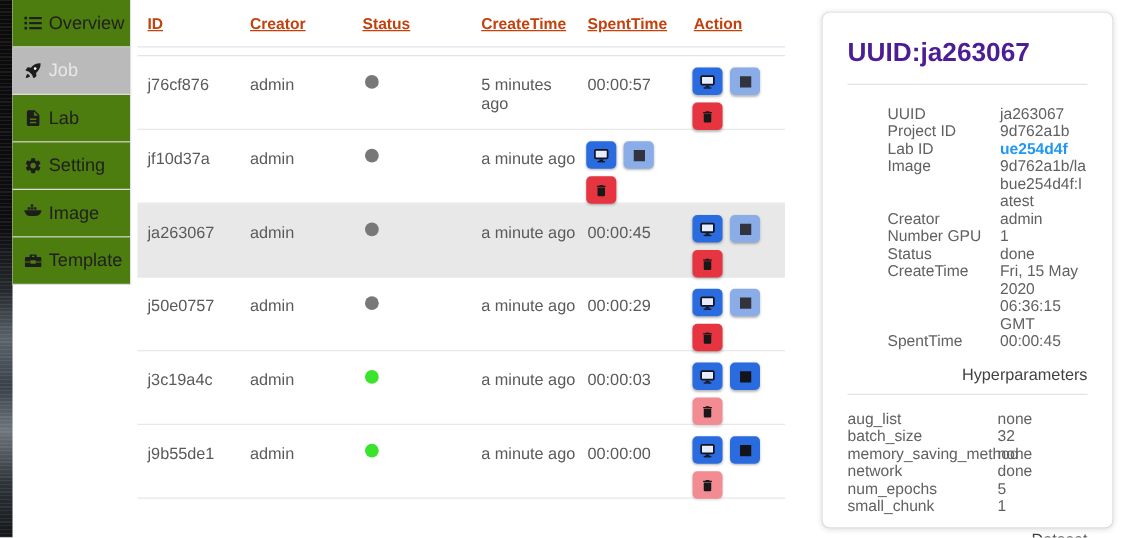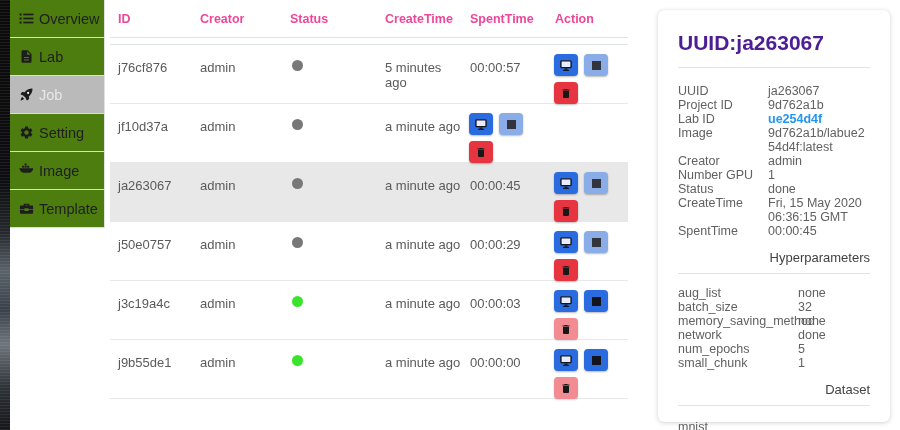--- a/index.html
+++ b/index.html
@@ -20,21 +20,21 @@
   .side-item { display:flex; align-items:center; gap:5px; height:38px; padding-left:9px;
     border-bottom:1px solid #dcdcdc; font-size:14.5px; color:#1f1f1f; cursor:pointer;
     background:#4d7c0f; white-space:nowrap; }
   .side-item .icn { width:15px; height:15px; flex:none; display:block; }
   .side-item.active { background:#bababa; color:#e8e8e8; }
 
   
   .jobs { position:absolute; left:110px; top:0; width:518px; }
   .tgrid { display:grid; grid-template-columns:82px 90px 95px 85px 85px 81px; }
   .thead { height:38px; align-items:center; border-bottom:1px solid #dfe3ea;
-    font-size:12.5px; font-weight:700; color:#ec4899; }
+    font-size:12.5px; font-weight:700; color:#c2410c;text-decoration:underline; }
   .thead > div { padding-left:8px; }
   .progress-row { height:7px; border-bottom:1px solid #dfe3ea; }
   .trow { height:59px; border-bottom:1px solid #e8e8e8; font-size:13px; color:#5a5a5a;
     cursor:pointer; }
   .trow.selected { background:#e8e8e8; }
   .tcell { padding:15px 0 0 8px; line-height:15px; }
   .dot { width:11px; height:11px; border-radius:50%; margin:15px 0 0 10px; }
   .status-done .dot { background:#787878; }
   .status-running .dot { background:#3be42c; }
 
@@ -52,21 +52,21 @@
   .status-done .stop-square { background:#33333e; }
   .abtn svg { display:block; }
 
   
   .card { position:absolute; left:658px; top:10px; width:232px; height:412px;
     background:#fff; border-radius:6px; padding:0 20px;
     box-shadow:0 1px 5px rgba(0,0,0,.16), 0 0 1px rgba(0,0,0,.12); }
   .card-title { font-size:21px; color:#4c1d95; padding-top:20px; line-height:26px;
     margin-bottom:11px; }
   .hr { height:1px; background:#e3e3e3; }
-  .info { padding-top:16px; }
+  .info { padding-top:16px;margin-left:32px; }
   .kv { display:flex; font-size:12.5px; color:#616161; line-height:14px; }
   .kv .k { width:90px; flex:none; }
   .kv .v { flex:1; overflow-wrap:anywhere; }
   .kv .v.link { color:#2196f3; font-weight:700; cursor:pointer; }
   .sec-title { text-align:right; font-size:13px; color:#424242; padding:12px 0 8px; }
   .hyper { padding-top:12px; }
   .hyper .kv .k { width:120px; }
   .dataset-value { font-size:12.5px; color:#616161; padding-top:14px; }
 </style>
 </head>
@@ -80,33 +80,33 @@
       <svg class="icn" viewBox="0 0 16 16" fill="#1d1d1d">
           <rect x="0.6" y="2.6" width="2.2" height="2.2"></rect>
           <rect x="4.6" y="2.8" width="10.8" height="1.8"></rect>
           <rect x="0.6" y="6.9" width="2.2" height="2.2"></rect>
           <rect x="4.6" y="7.1" width="10.8" height="1.8"></rect>
           <rect x="0.6" y="11.2" width="2.2" height="2.2"></rect>
           <rect x="4.6" y="11.4" width="10.8" height="1.8"></rect>
         </svg>
       <span>Overview</span>
     </div>
-    <div class="side-item">
-      <svg class="icn" viewBox="0 0 24 24">
-          <path fill="#1d1d1d" fill-rule="evenodd" d="M6 2h8l6 6v12a2 2 0 0 1-2 2H6a2 2 0 0 1-2-2V4a2 2 0 0 1 2-2zm7 1.5V9h5.5L13 3.5zM8 12.6h8v1.8H8v-1.8zm0 4h8v1.8H8v-1.8z"></path>
-        </svg>
-      <span>Lab</span>
-    </div>
     <div class="side-item active">
       <svg class="icn" viewBox="0 0 24 24">
           <path fill="#1d1d1d" d="M21.5 2.5c-4.2-.3-8 1.2-10.7 3.9L9 8.2l-3.4-.4c-.4 0-.8.1-1 .4L2.7 10.6c-.4.5-.2 1.2.4 1.4l3.6 1.4 3.9 3.9 1.4 3.6c.2.6.9.8 1.4.4l2.4-1.9c.3-.2.4-.6.4-1L15.8 15l1.8-1.8c2.7-2.7 4.2-6.5 3.9-10.7z"></path>
           <circle cx="14.6" cy="9.4" r="1.7" fill="#fff"></circle>
           <path fill="#1d1d1d" d="M5.2 15.9c-1.2.3-2.2 2.9-2.7 5.6 2.7-.5 5.3-1.5 5.6-2.7l-2.9-2.9z"></path>
         </svg>
       <span>Job</span>
+    </div>
+    <div class="side-item">
+      <svg class="icn" viewBox="0 0 24 24">
+          <path fill="#1d1d1d" fill-rule="evenodd" d="M6 2h8l6 6v12a2 2 0 0 1-2 2H6a2 2 0 0 1-2-2V4a2 2 0 0 1 2-2zm7 1.5V9h5.5L13 3.5zM8 12.6h8v1.8H8v-1.8zm0 4h8v1.8H8v-1.8z"></path>
+        </svg>
+      <span>Lab</span>
     </div>
     <div class="side-item">
       <svg class="icn" viewBox="0 0 24 24">
           <path fill="#1d1d1d" d="M19.14 12.94c.04-.3.06-.61.06-.94 0-.32-.02-.64-.07-.94l2.03-1.58c.18-.14.23-.41.12-.61l-1.92-3.32c-.12-.22-.37-.29-.59-.22l-2.39.96c-.5-.38-1.03-.7-1.62-.94l-.36-2.54c-.04-.24-.24-.41-.48-.41h-3.84c-.24 0-.43.17-.47.41l-.36 2.54c-.59.24-1.13.57-1.62.94l-2.39-.96c-.22-.08-.47 0-.59.22L2.74 8.87c-.12.21-.08.47.12.61l2.03 1.58c-.05.3-.09.63-.09.94s.02.64.07.94l-2.03 1.58c-.18.14-.23.41-.12.61l1.92 3.32c.12.22.37.29.59.22l2.39-.96c.5.38 1.03.7 1.62.94l.36 2.54c.05.24.24.41.48.41h3.84c.24 0 .44-.17.47-.41l.36-2.54c.59-.24 1.13-.56 1.62-.94l2.39.96c.22.08.47 0 .59-.22l1.92-3.32c.12-.22.07-.47-.12-.61l-2.01-1.58zM12 15.6c-1.98 0-3.6-1.62-3.6-3.6s1.62-3.6 3.6-3.6 3.6 1.62 3.6 3.6-1.62 3.6-3.6 3.6z"></path>
         </svg>
       <span>Setting</span>
     </div>
     <div class="side-item">
       <svg class="icn" viewBox="0 0 24 24">
           <g fill="#1d1d1d">

